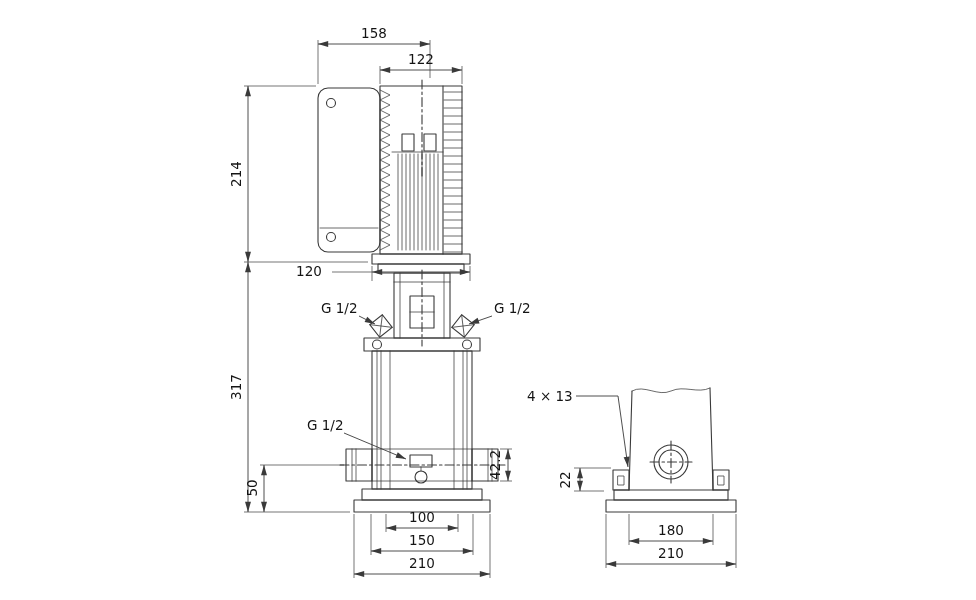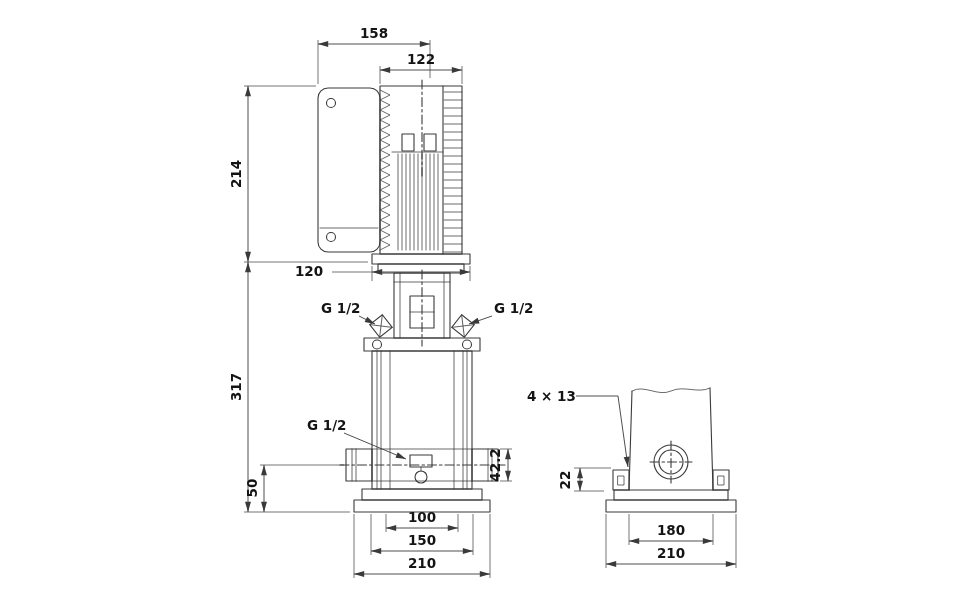--- a/index.html
+++ b/index.html
@@ -1,17 +1,17 @@
 <!DOCTYPE html>
 <html><head>
 <meta charset="utf-8">
 <style>
   html,body{margin:0;padding:0;background:#ffffff;}
   .stage{width:800px;height:600px;background:#ffffff;position:relative;overflow:hidden;
-         font-family:"DejaVu Sans","Liberation Sans",sans-serif;font-weight:bold;}
+         font-family:"DejaVu Sans","Liberation Sans",sans-serif;}
   svg{display:block;}
   .view path,.view rect,.view circle,.view line{stroke:#3a3a3a;fill:none;stroke-width:1.1;stroke-linejoin:round;stroke-linecap:round;}
   .view .thin{stroke-width:0.75;}
   .dims path,.dims line{stroke:#3a3a3a;fill:none;stroke-width:0.9;}
   .dims .ext{stroke-width:0.7;}
   .cl{stroke:#3a3a3a;fill:none;stroke-width:0.7;stroke-dasharray:9 3 2.5 3;}
   text.dtext{font-family:"DejaVu Sans","Liberation Sans",sans-serif;font-size:13.5px;fill:#141414;stroke:none;}
 </style>
 </head>
 <body>

